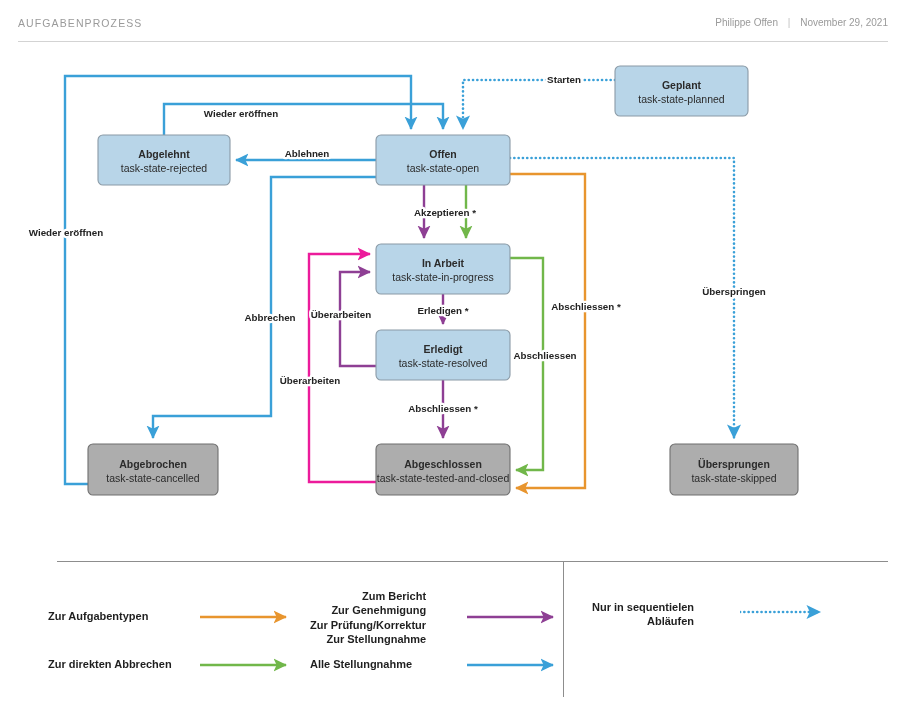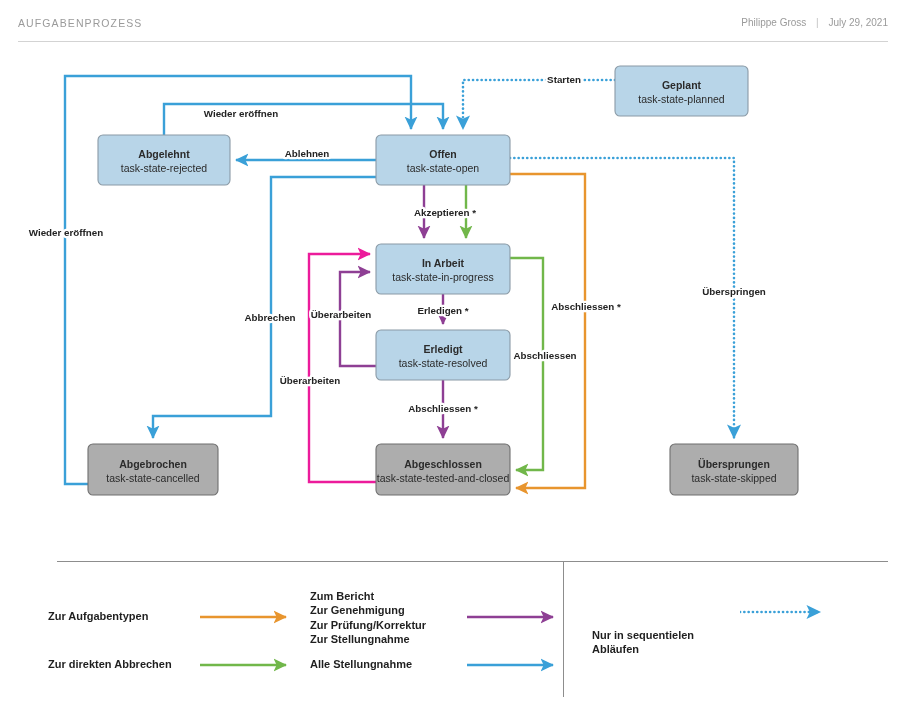--- a/index.html
+++ b/index.html
@@ -1,17 +1,17 @@
 <!DOCTYPE html>
 <html><head>
 <meta charset="utf-8">
 <style>
   html,body{margin:0;padding:0;background:#ffffff;}
   body{width:906px;height:708px;font-family:"Liberation Sans",sans-serif;overflow:hidden;}
-  .page{position:relative;width:830px;height:708px;background:#fff;}
+  .page{position:relative;width:830px;height:708px;background:#fff;text-align:right;}
 
   
   .header{position:absolute;left:0;top:0;width:906px;height:46px;}
   .header-title{position:absolute;left:18px;top:17px;font-size:10.5px;letter-spacing:1.1px;
     color:#9a9a9a;font-weight:400;}
   .header-meta{position:absolute;right:18px;top:17px;font-size:10px;color:#9a9a9a;
     white-space:nowrap;}
   .header-meta .sep{display:inline-block;padding:0 7px;color:#c2c2c2;}
   .header-rule{position:absolute;left:18px;top:41px;width:870px;height:1px;background:#d3d3d3;}
 
@@ -35,23 +35,23 @@
   .legend-arrow{position:absolute;}
 </style>
 </head>
 <body>
 
 <div class="page">
 
   <div class="header">
     <div class="header-title">AUFGABENPROZESS</div>
     <div class="header-meta">
-      <span>Philippe Gross</span>
+      <span>Philippe Offen</span>
       <span class="sep">|</span>
-      <span>July 29, 2021</span>
+      <span>November 29, 2021</span>
     </div>
     <div class="header-rule"></div>
   </div>
 
   <div class="diagram">
     <svg class="flow" id="flow-svg" width="906" height="510" viewBox="0 0 906 510">
         <defs>
           <marker id="ah0" markerWidth="6" markerHeight="6" refX="5.2" refY="3" orient="auto" markerUnits="strokeWidth">
             <path d="M0,0.3 L5.6,3 L0,5.7 L1.3,3 Z" fill="#3aa0d8"></path>
           </marker>
@@ -173,21 +173,21 @@
 Zur Genehmigung
 Zur Prüfung/Korrektur
 Zur Stellungnahme</div>
         <div class="legend-arrow" style="left: 467px; top: 54px;"><svg width="88" height="14">
             <line x1="0" y1="7" x2="86" y2="7" stroke="#8e3f94" stroke-width="2.4" marker-end="url(#ah1)"></line>
           </svg></div>
         <div class="legend-text" style="left: 310px; top: 101px;">Alle Stellungnahme</div>
         <div class="legend-arrow" style="left: 467px; top: 102px;"><svg width="88" height="14">
             <line x1="0" y1="7" x2="86" y2="7" stroke="#3aa0d8" stroke-width="2.4" marker-end="url(#ah0)"></line>
           </svg></div>
-        <div class="legend-text" style="left: 592px; top: 44px; margin-top: 28px;">Nur in sequentielen
+        <div class="legend-text" style="left: 592px; top: 44px;">Nur in sequentielen
 Abläufen</div>
         <div class="legend-arrow" style="left: 740px; top: 49px;"><svg width="82" height="14">
             <line x1="0" y1="7" x2="80" y2="7" stroke="#3aa0d8" stroke-width="2.6" stroke-dasharray="0.1 4.2" stroke-linecap="round" marker-end="url(#ah0)"></line>
           </svg></div>
       </div>
   </div>
 
 </div>
 
 </body></html>

